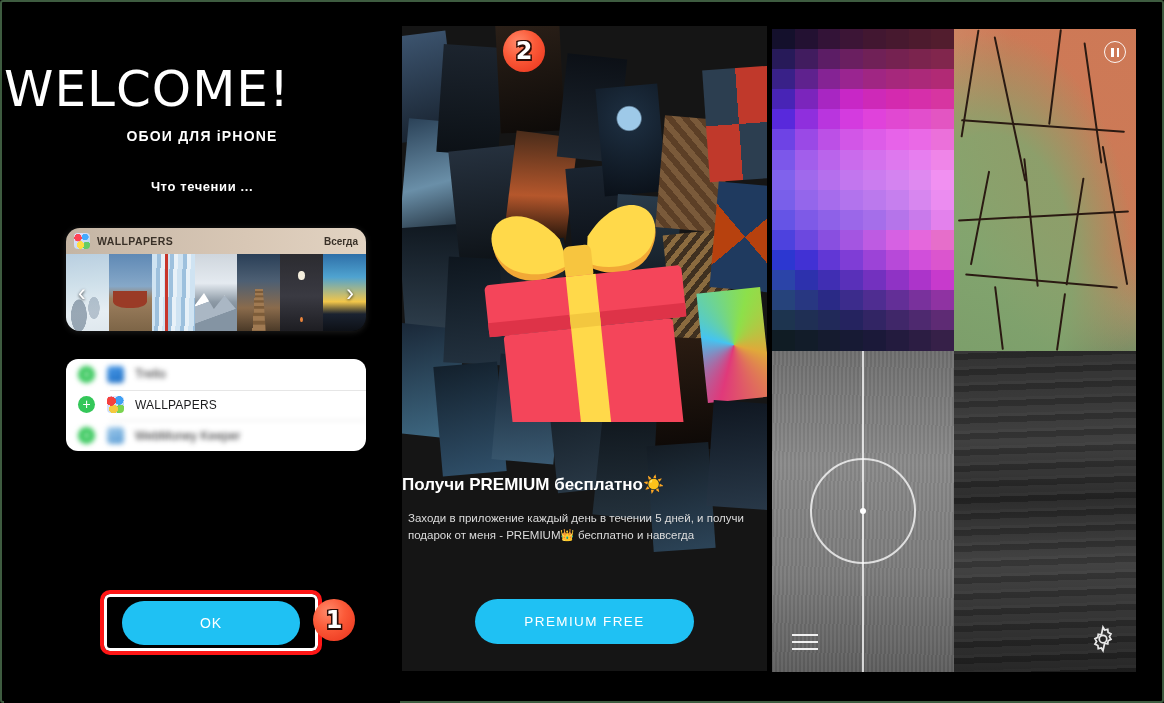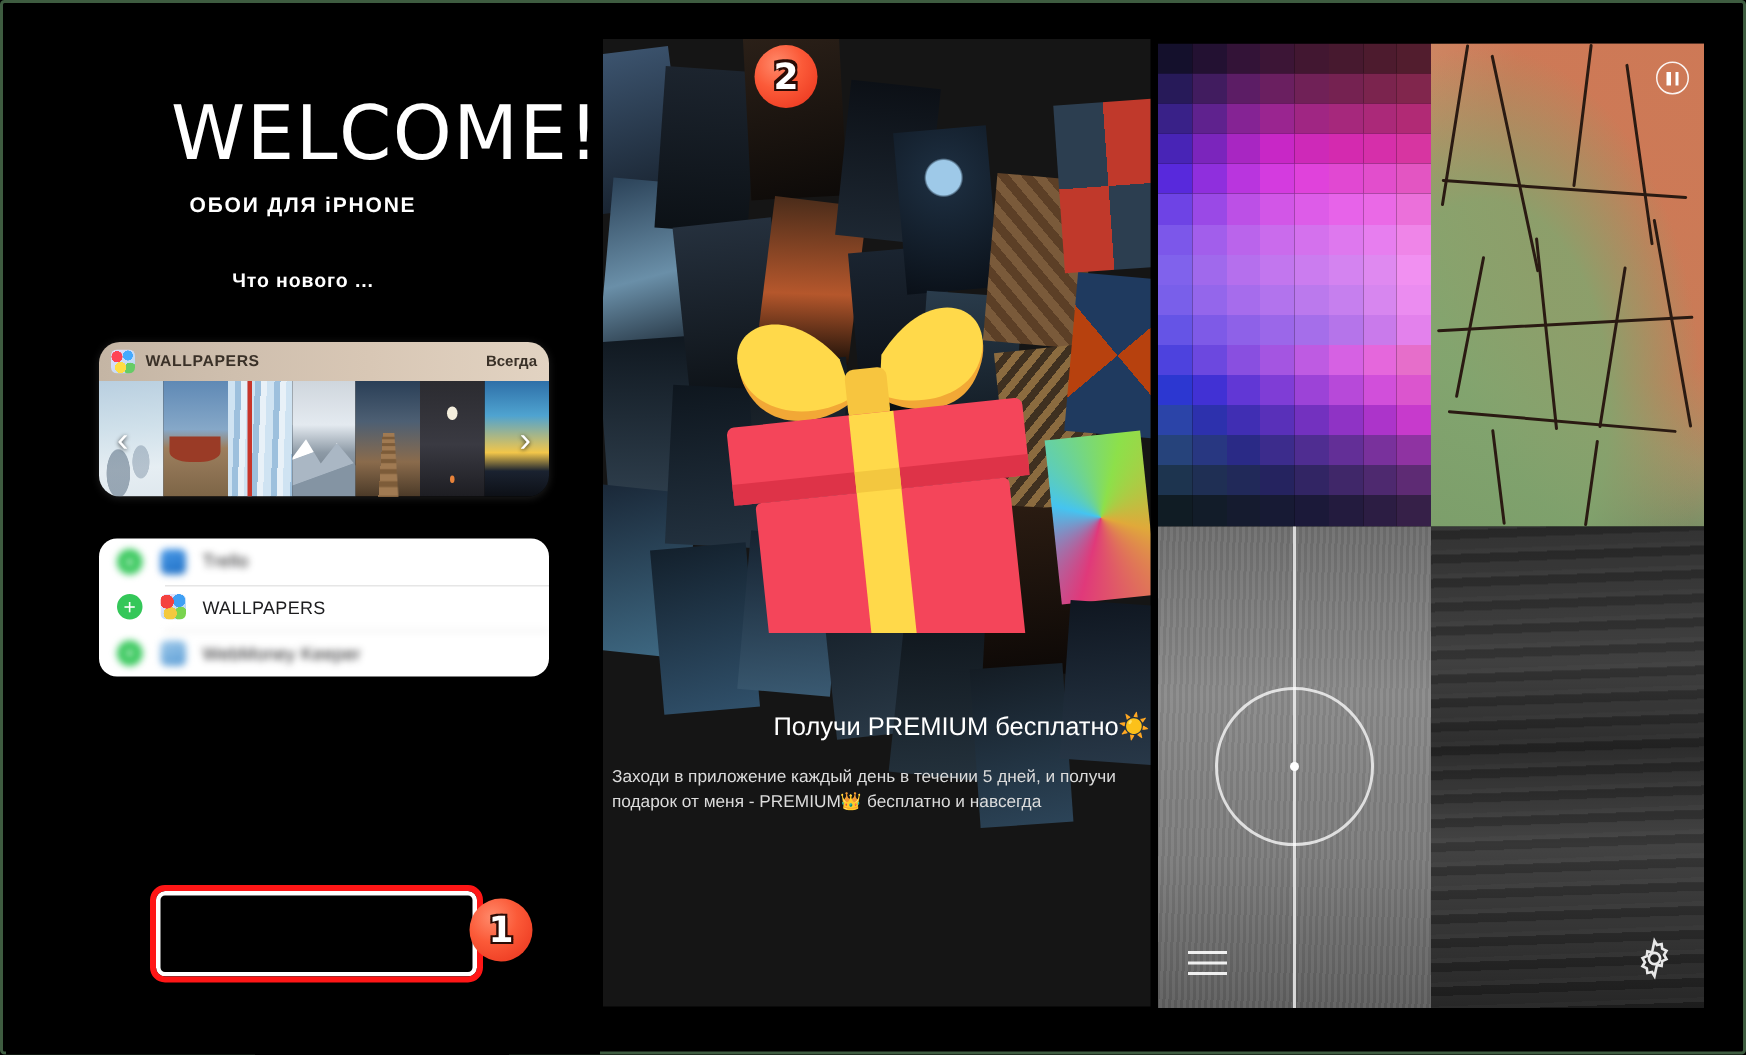--- a/index.html
+++ b/index.html
@@ -13,21 +13,21 @@
     position: absolute; inset: 0;
     background: #000;
     border: 2px solid #3e5c40;
     border-radius: 3px;
   }
 
   
   .panel1 { position: absolute; left: 2px; top: 2px; width: 396px; height: 699px; background: #000; }
   .welcome-title {
     position: absolute; left: 0; top: 56px; width: 396px;
-    text-align: right; color: #fff;
+    text-align: left; color: #fff;
     font-size: 50px; font-weight: 400; letter-spacing: 1px;
     font-family: "DejaVu Sans", sans-serif;
   }
   .welcome-sub {
     position: absolute; left: 0; top: 124px; width: 396px;
     text-align: center; color: #fff;
     font-size: 14px; font-weight: bold; letter-spacing: 1.2px;
   }
   .welcome-whatsnew {
     position: absolute; left: 0; top: 175px; width: 396px;
@@ -139,22 +139,22 @@
   .badge-2 { left: 501px; top: 28px; }
 
   
   .panel2 { position: absolute; left: 400px; top: 24px; width: 365px; height: 645px; background: #151515; overflow: hidden; }
   .collage { position: absolute; inset: 0; }
   .ct { position: absolute; background-size: cover; }
 
   .gift { position: absolute; left: 470px; top: 185px; width: 230px; height: 235px; }
 
   .prem-title {
-    position: absolute; left: 400px; top: 472px; width: 365px; text-align: right;
-    color: #fff; font-size: 17px; font-weight: normal;
+    position: absolute; left: 400px; top: 472px; width: 365px; text-align: left;
+    color: #fff; font-size: 17px; font-weight: bold;
   }
   .prem-body {
     position: absolute; left: 406px; top: 508px; width: 353px; 
     color: #dcdcdc; font-size: 11.5px; line-height: 17px;
   }
   .prem-btn {
     position: absolute; left: 473px; top: 597px; width: 219px; height: 45px;
     background: #1fc1f3; border-radius: 23px; color: #fff;
     font-size: 13.5px; letter-spacing: 1.4px;
     display: flex; align-items: center; justify-content: center;
@@ -210,21 +210,21 @@
 </style>
 </head>
 <body>
 
 <div class="frame">
 
   <div class="panel1">
 
     <div class="welcome-title">WELCOME!</div>
     <div class="welcome-sub">ОБОИ ДЛЯ iPHONE</div>
-    <div class="welcome-whatsnew">Что нового ...</div>
+    <div class="welcome-whatsnew">Что течении ...</div>
 
     <div class="widget-card">
       <div class="widget-head">
         <div class="widget-appicon"></div>
         <div class="widget-title">WALLPAPERS</div>
         <div class="widget-more">Всегда</div>
       </div>
       <div class="widget-strip">
         <div class="thumb t1"></div>
         <div class="thumb t2"></div>
@@ -251,20 +251,21 @@
       </div>
       <div class="approw blur">
         <div class="plus">+</div>
         <div class="app-ico ico-wm"></div>
         <div class="app-label">WebMoney Keeper</div>
       </div>
     </div>
 
 
     <div class="ok-annot"></div>
+    <div class="ok-btn">OK</div>
   </div>
 
   <div class="badge badge-1">1</div>
 
   <div class="panel2">
     <div class="collage">
       <div class="ct" style="left:-12px;top:8px;width:62px;height:106px;transform:rotate(-7deg);background:linear-gradient(170deg,#3d5570,#16202c);"></div>
       <div class="ct" style="left:2px;top:95px;width:66px;height:112px;transform:rotate(5deg);background:linear-gradient(160deg,#2b4258,#6a8fa8 55%,#1b2733);"></div>
       <div class="ct" style="left:0px;top:200px;width:60px;height:104px;transform:rotate(-4deg);background:linear-gradient(185deg,#101820,#2e3e4c);"></div>
       <div class="ct" style="left:-6px;top:300px;width:64px;height:110px;transform:rotate(6deg);background:linear-gradient(160deg,#1a2838,#3f6a84);"></div>
@@ -289,20 +290,21 @@
       <div class="ct" style="left:256px;top:312px;width:64px;height:110px;transform:rotate(3deg);background:linear-gradient(170deg,#2b1c12,#0c0806);"></div>
       <div class="ct" style="left:248px;top:418px;width:62px;height:106px;transform:rotate(-4deg);background:linear-gradient(170deg,#141c24,#2c4458);"></div>
       <div class="ct" style="left:304px;top:42px;width:66px;height:112px;transform:rotate(-4deg);background:repeating-conic-gradient(from 0deg at 50% 50%,#c0392b 0 25%,#2c3e50 0 50%);"></div>
       <div class="ct" style="left:312px;top:158px;width:62px;height:106px;transform:rotate(5deg);background:repeating-conic-gradient(from 45deg at 50% 50%,#b7410e 0 25%,#1f3a5f 0 50%);"></div>
       <div class="ct" style="left:300px;top:264px;width:64px;height:110px;transform:rotate(-6deg);background:conic-gradient(from 200deg,#e0397a,#45c4f0,#8de04a,#e0a93a,#e0397a);"></div>
       <div class="ct" style="left:308px;top:376px;width:62px;height:106px;transform:rotate(4deg);background:linear-gradient(170deg,#0f1620,#283848);"></div>
     </div>
 
     <div class="prem-title" style="position:absolute;left:0;top:448px;width:365px;">Получи PREMIUM бесплатно☀️</div>
     <div class="prem-body" style="position:absolute;left:6px;top:484px;width:353px;">Заходи в приложение каждый день в течении 5 дней, и получи подарок от меня - PREMIUM👑 бесплатно и навсегда</div>
+    <div class="prem-btn" style="position:absolute;left:73px;top:573px;">PREMIUM FREE</div>
   </div>
 
   <svg class="gift" viewBox="0 0 230 235">
     <g transform="rotate(-6 115 130)">
 
       <path d="M92 52 C54 8, 14 30, 34 68 C48 94, 80 92, 100 80 Z" fill="#f2a836"></path>
       <path d="M96 50 C62 4, 18 22, 30 56 C40 84, 78 88, 102 76 Z" fill="#ffd94a"></path>
 
       <path d="M128 52 C168 8, 208 32, 186 70 C172 96, 140 92, 122 80 Z" fill="#f2a836"></path>
       <path d="M124 50 C160 4, 202 24, 190 58 C180 86, 142 88, 120 76 Z" fill="#ffd94a"></path>

